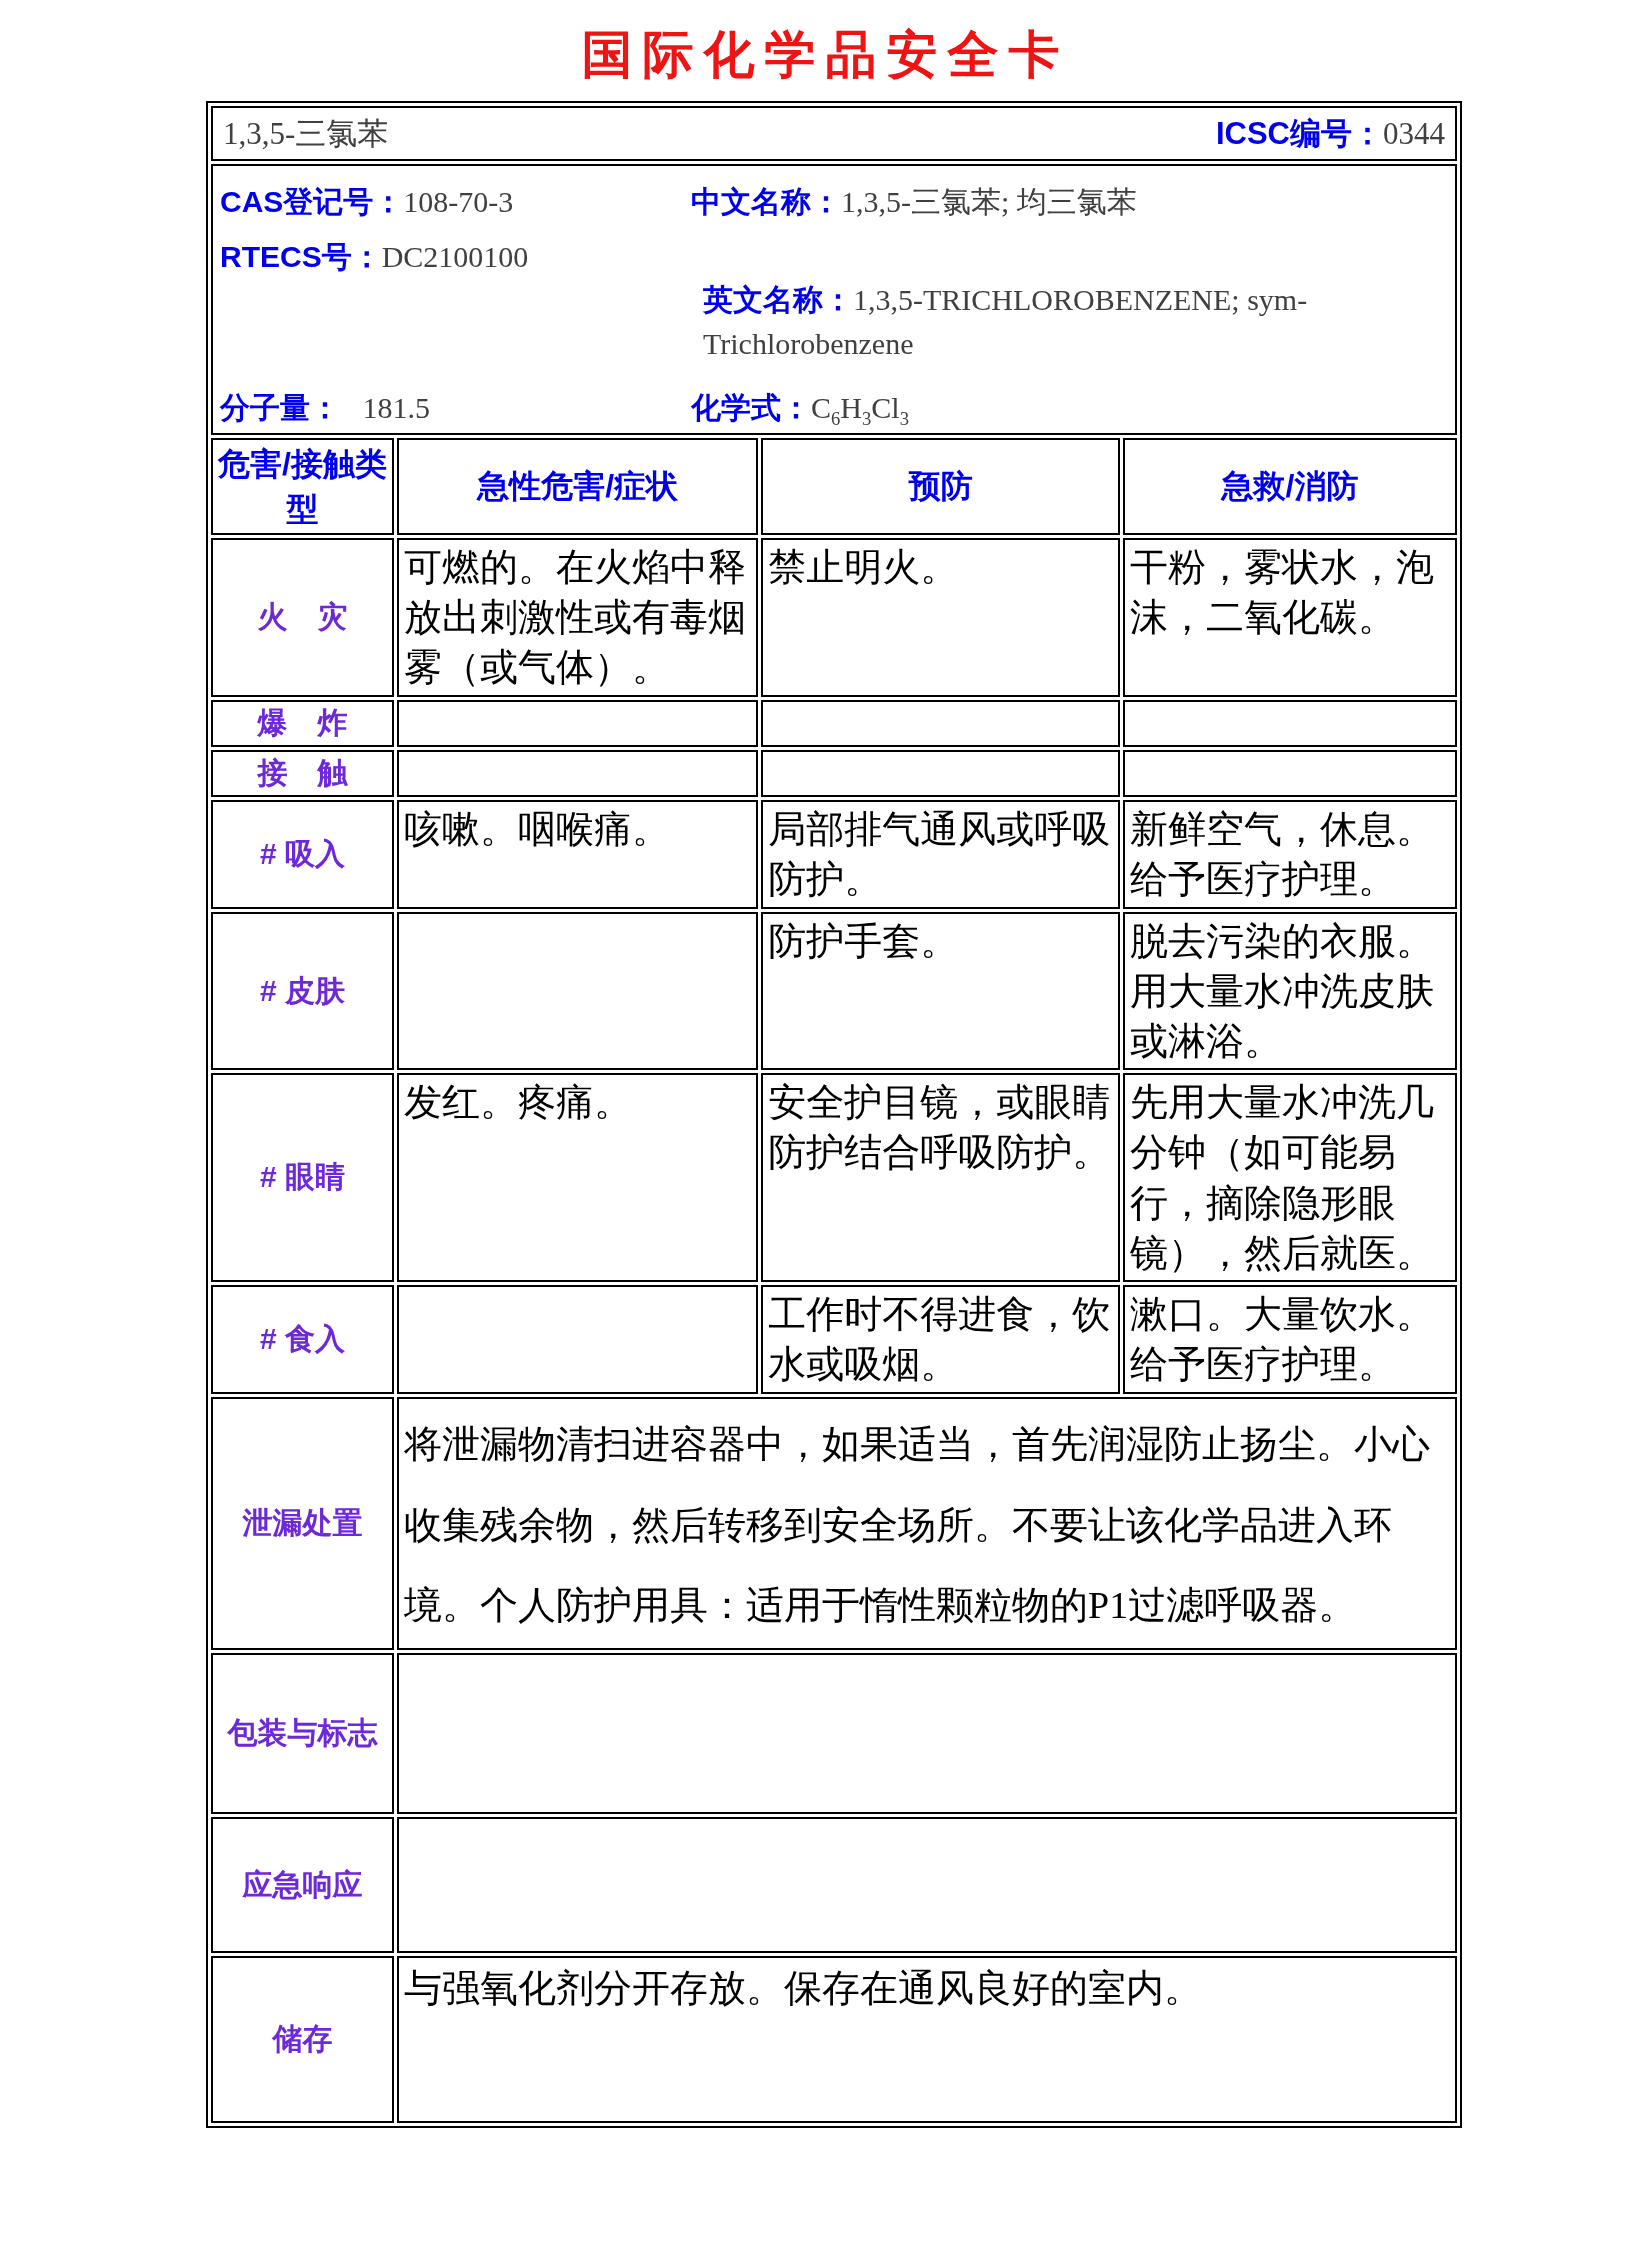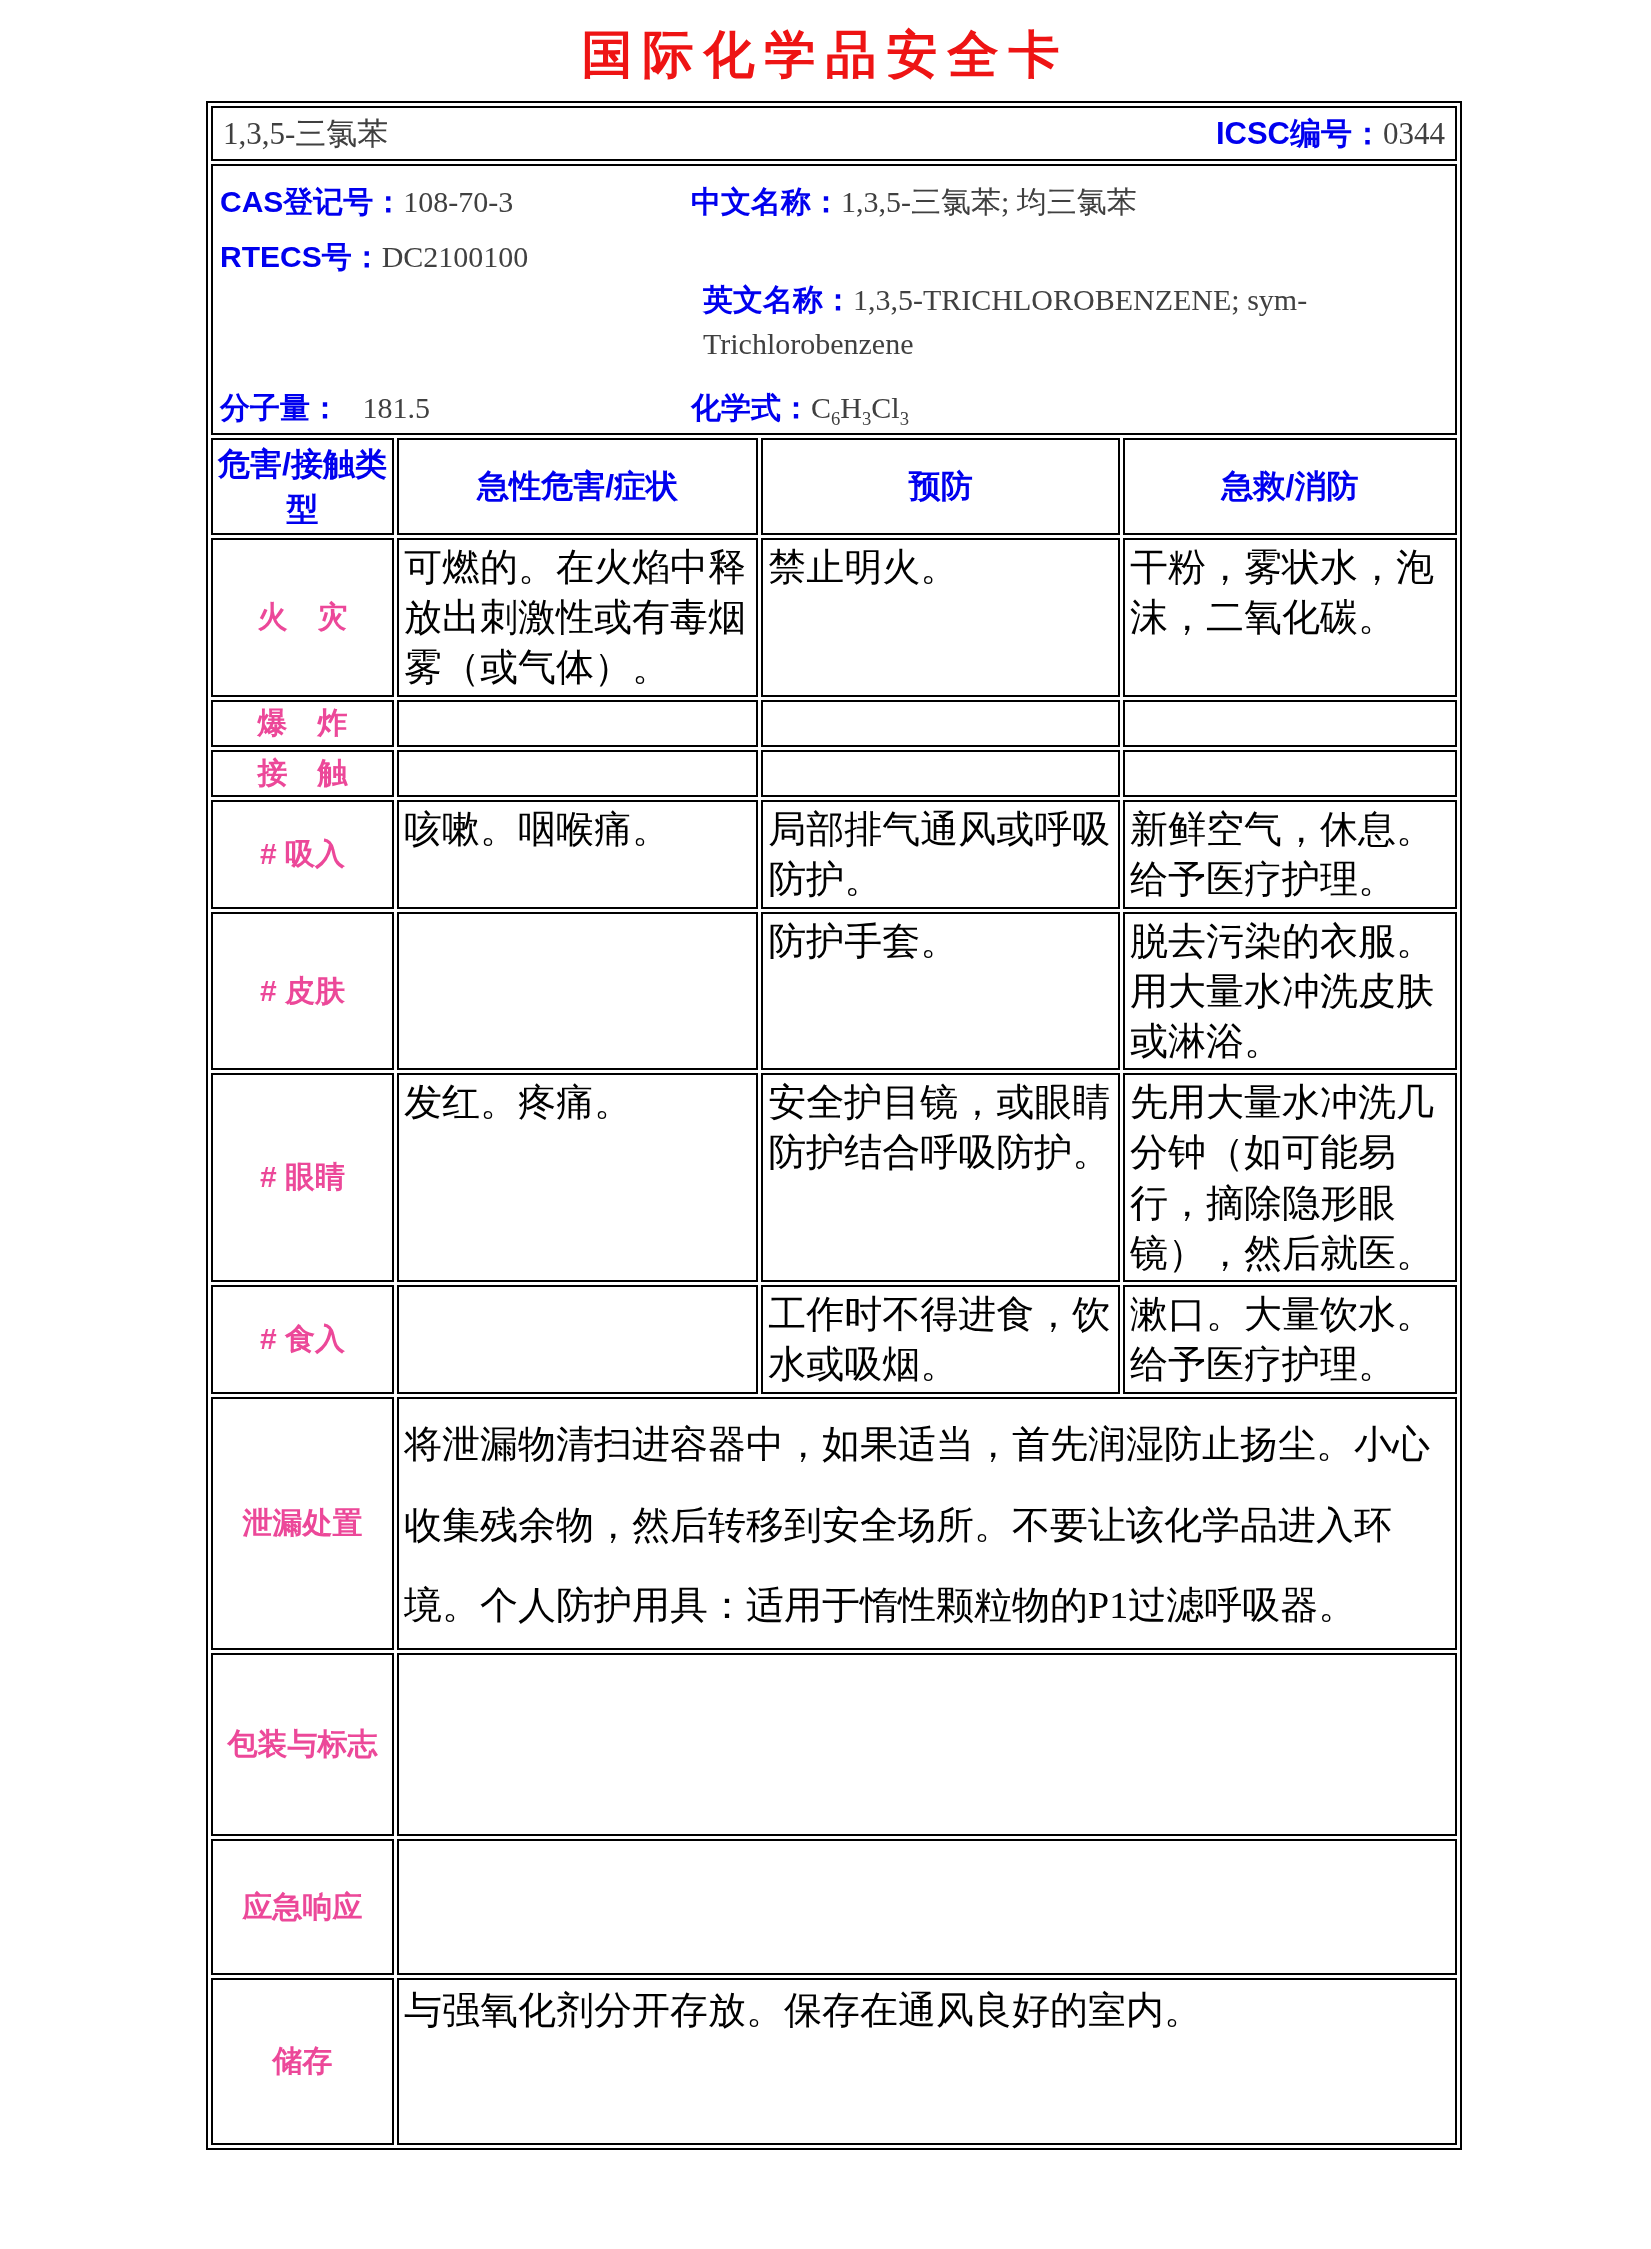--- a/index.html
+++ b/index.html
@@ -56,39 +56,39 @@
   .i-cn{ left:478px; top:15.5px; }
   .i-en{ left:462px; top:112px; white-space:normal; width:657px; line-height:1.45;margin-left:28px; }
   .i-mw{ left:7px; top:222px; }
   .i-formula{ left:478px; top:222px; }
   .i-mw .val{ margin-left:22.6px; }
   sub{ font-size:0.62em; }
 
   
   td.label-cell{
     text-align:center; vertical-align:middle;
-    color:#ec4899; font-family:"Liberation Sans","DejaVu Sans",sans-serif;
+    color:#6d28d9; font-family:"Liberation Sans","DejaVu Sans",sans-serif;
     font-weight:bold; font-size:30px; line-height:1.35; padding:1.4px 2.8px;
   }
   td.head-cell{
     text-align:center; vertical-align:middle;
     color:#0000EE; font-family:"Liberation Sans","DejaVu Sans",sans-serif;
     font-weight:bold; font-size:32px; line-height:1.4; padding:1.4px 4.2px;
   }
   td.content-cell{
     vertical-align:top; text-align:left;
     font-size:38px; line-height:1.32; padding:2.1px 7px 2.1px 5px;
   }
   td.spill-content{ line-height:2.12; padding-top:5.7px; }
   td.storage-content{ line-height:1.4; padding-top:4.2px; }
 
   .h-head{height:90px;} .h-fire{height:112px;} .h-expl{height:42px;}
   .h-expo{height:41px;}  .h-inh{height:82px;}  .h-skin{height:107px;}
   .h-eyes{height:152px;} .h-ing{height:83px;}  .h-spill{height:235px;}
-  .h-pack{height:183px;} .h-emer{height:136px;margin-top:10px;} .h-stor{height:167px;margin-top:16px;}
+  .h-pack{height:161px;} .h-emer{height:136px;margin-top:10px;} .h-stor{height:167px;margin-top:16px;}
 </style>
 </head>
 <body>
 
 <div class="page-title" style="color:#EE1414;">国际化学品安全卡</div>
 
 <div class="doc">
   <table class="card">
     <colgroup>
       <col class="c1">

